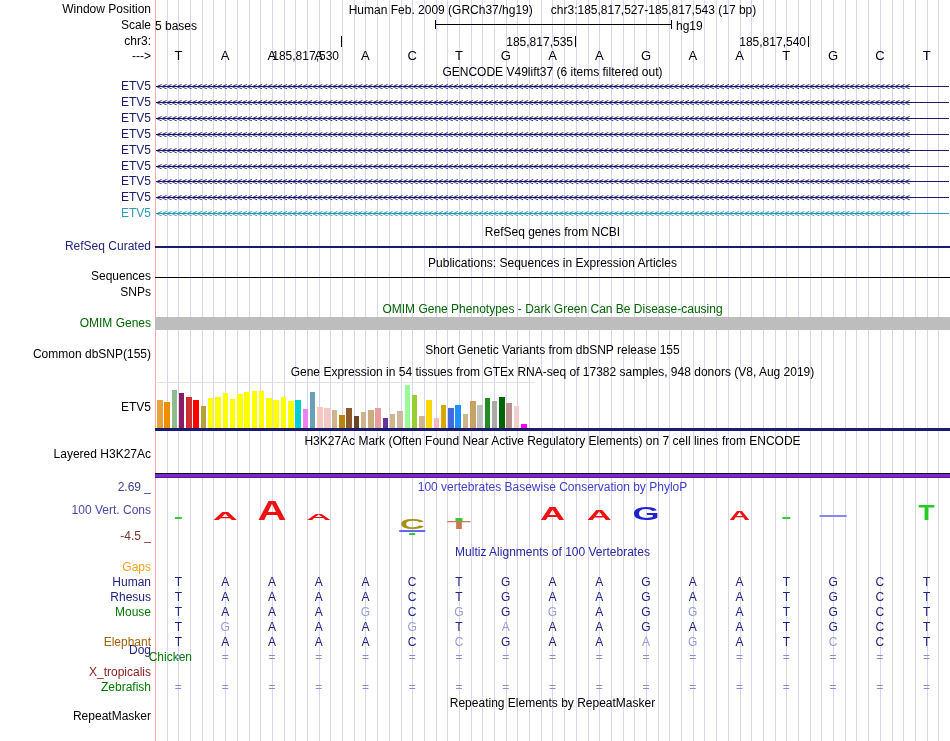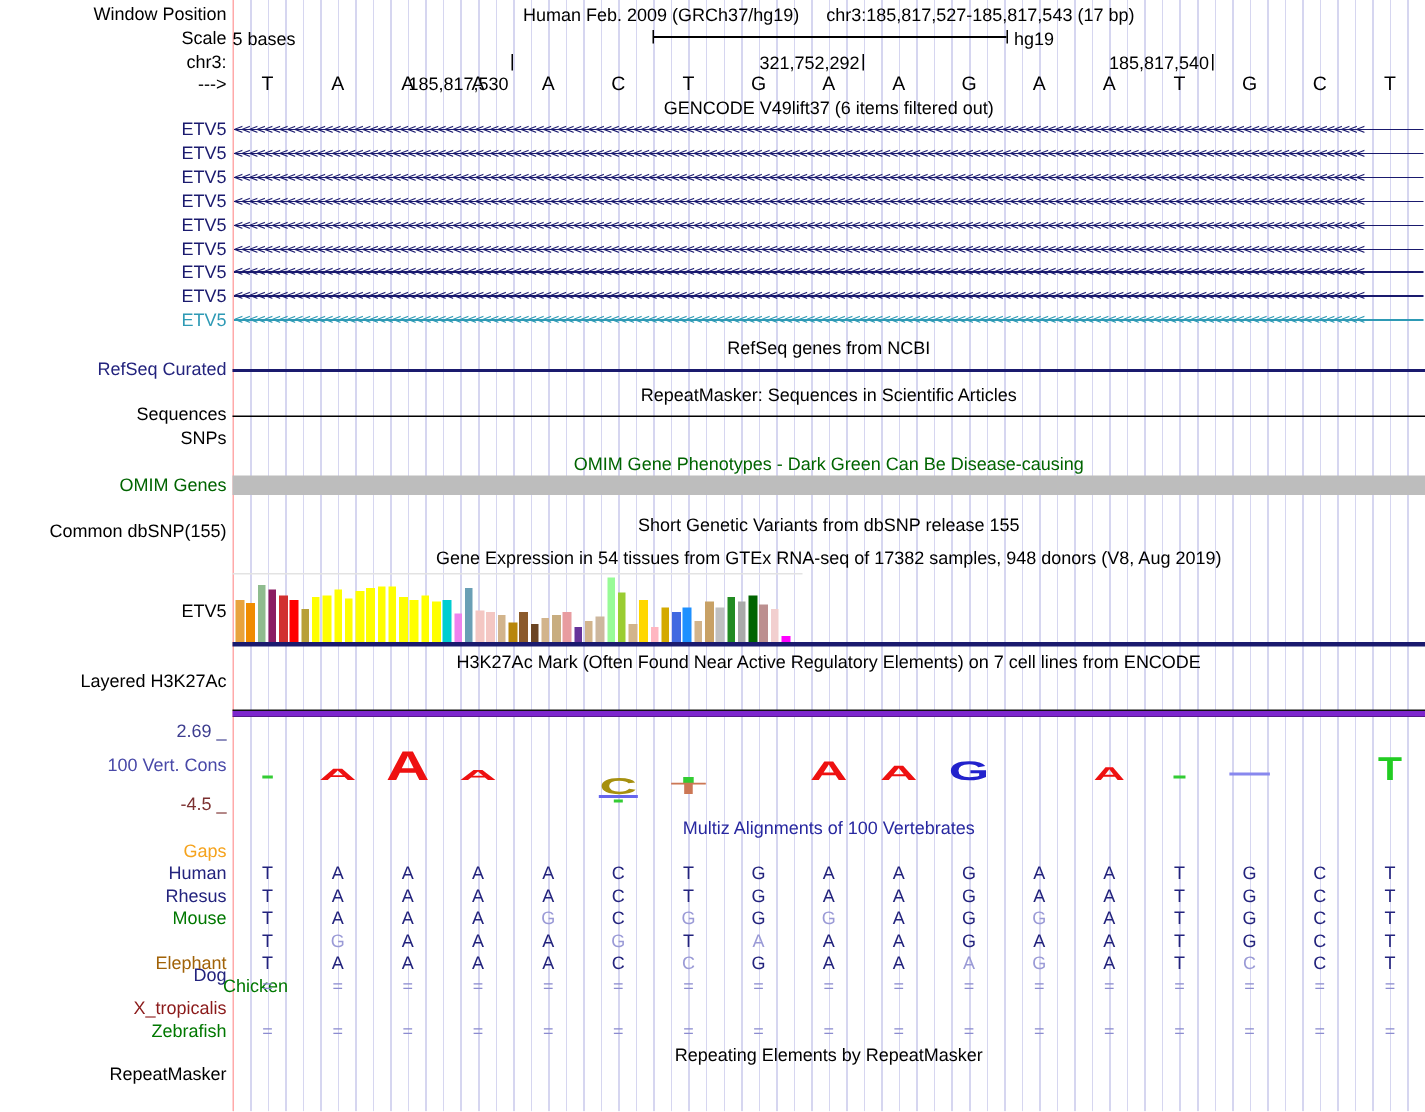--- a/index.html
+++ b/index.html
@@ -39,21 +39,21 @@
 
   <div class="lbl" style="top:19px">Scale</div>
   <div style="position:absolute;left:155px;top:19px;width:276px;text-align:left">5 bases</div>
   <div class="scalebar"></div>
   <div style="position:absolute;left:676px;top:19px">hg19</div>
 
   <div class="lbl" style="top:35px">chr3:</div>
   <div id="ruler">
       <div class="rulnum" style="left: 201px; top: 49px;">185,817,530</div>
       <div class="tick" style="left: 341px; top: 36px;"></div>
-      <div class="rulnum" style="left: 435px; top: 35px;">321,752,292</div>
+      <div class="rulnum" style="left: 435px; top: 35px;">185,817,535</div>
       <div class="tick" style="left: 575px; top: 36px;"></div>
       <div class="rulnum" style="left: 668px; top: 35px;">185,817,540</div>
       <div class="tick" style="left: 808px; top: 36px;"></div>
     </div>
 
   <div class="lbl" style="top:50px">---&gt;</div>
   <div id="seqrow">
       <div class="cell" style="left: 155.382px; top: 49px; font-size: 13px;">T</div>
       <div class="cell" style="left: 202.147px; top: 49px; font-size: 13px;">A</div>
       <div class="cell" style="left: 248.912px; top: 49px; font-size: 13px;">A</div>
@@ -92,21 +92,21 @@
       <div class="lbl" style="top: 191.3px; color: rgb(26, 26, 110);">ETV5</div>
       <div class="generow" style="top: 190.3px; color: rgb(26, 26, 110);">&lt;&lt;&lt;&lt;&lt;&lt;&lt;&lt;&lt;&lt;&lt;&lt;&lt;&lt;&lt;&lt;&lt;&lt;&lt;&lt;&lt;&lt;&lt;&lt;&lt;&lt;&lt;&lt;&lt;&lt;&lt;&lt;&lt;&lt;&lt;&lt;&lt;&lt;&lt;&lt;&lt;&lt;&lt;&lt;&lt;&lt;&lt;&lt;&lt;&lt;&lt;&lt;&lt;&lt;&lt;&lt;&lt;&lt;&lt;&lt;&lt;&lt;&lt;&lt;&lt;&lt;&lt;&lt;&lt;&lt;&lt;&lt;&lt;&lt;&lt;&lt;&lt;&lt;&lt;&lt;&lt;&lt;&lt;&lt;&lt;&lt;&lt;&lt;&lt;&lt;&lt;&lt;&lt;&lt;&lt;&lt;&lt;&lt;&lt;&lt;&lt;&lt;&lt;&lt;&lt;&lt;&lt;&lt;&lt;&lt;&lt;&lt;&lt;&lt;&lt;&lt;&lt;&lt;&lt;&lt;&lt;&lt;&lt;&lt;&lt;&lt;&lt;&lt;&lt;&lt;&lt;&lt;&lt;&lt;&lt;&lt;&lt;&lt;&lt;&lt;&lt;&lt;&lt;&lt;&lt;&lt;&lt;&lt;&lt;&lt;</div>
       <div class="lbl" style="top: 207.2px; color: rgb(46, 154, 181);">ETV5</div>
       <div class="generow" style="top: 206.2px; color: rgb(46, 154, 181);">&lt;&lt;&lt;&lt;&lt;&lt;&lt;&lt;&lt;&lt;&lt;&lt;&lt;&lt;&lt;&lt;&lt;&lt;&lt;&lt;&lt;&lt;&lt;&lt;&lt;&lt;&lt;&lt;&lt;&lt;&lt;&lt;&lt;&lt;&lt;&lt;&lt;&lt;&lt;&lt;&lt;&lt;&lt;&lt;&lt;&lt;&lt;&lt;&lt;&lt;&lt;&lt;&lt;&lt;&lt;&lt;&lt;&lt;&lt;&lt;&lt;&lt;&lt;&lt;&lt;&lt;&lt;&lt;&lt;&lt;&lt;&lt;&lt;&lt;&lt;&lt;&lt;&lt;&lt;&lt;&lt;&lt;&lt;&lt;&lt;&lt;&lt;&lt;&lt;&lt;&lt;&lt;&lt;&lt;&lt;&lt;&lt;&lt;&lt;&lt;&lt;&lt;&lt;&lt;&lt;&lt;&lt;&lt;&lt;&lt;&lt;&lt;&lt;&lt;&lt;&lt;&lt;&lt;&lt;&lt;&lt;&lt;&lt;&lt;&lt;&lt;&lt;&lt;&lt;&lt;&lt;&lt;&lt;&lt;&lt;&lt;&lt;&lt;&lt;&lt;&lt;&lt;&lt;&lt;&lt;&lt;&lt;&lt;&lt;&lt;</div>
     </div>
 
   <div class="ttl" style="top:226px">RefSeq genes from NCBI</div>
   <div class="lbl" style="top:240px;color:#23237d">RefSeq Curated</div>
   <div class="hline" style="left:155px;top:246px;width:795px;height:2px;background:#1a1a6e"></div>
 
-  <div class="ttl" style="top:257px">RepeatMasker: Sequences in Scientific Articles</div>
+  <div class="ttl" style="top:257px">Publications: Sequences in Expression Articles</div>
   <div class="lbl" style="top:270px">Sequences</div>
   <div class="hline" style="left:155px;top:277px;width:795px;height:1px;background:#000"></div>
 
   <div class="lbl" style="top:286px">SNPs</div>
 
   <div class="ttl" style="top:303px;color:#006400">OMIM Gene Phenotypes - Dark Green Can Be Disease-causing</div>
   <div class="lbl" style="top:317px;color:#006400">OMIM Genes</div>
   <div class="hline" style="left:155px;top:317px;width:795px;height:13px;background:#bdbdbd"></div>
 
   <div class="ttl" style="top:344px">Short Genetic Variants from dbSNP release 155</div>
@@ -168,20 +168,21 @@
       <div class="bar" style="left: 513.72px; top: 406px; height: 22px; background: rgb(242, 207, 207);"></div>
       <div class="bar" style="left: 521px; top: 424px; height: 4px; background: rgb(255, 0, 255);"></div>
     </div>
   <div class="hline" style="left:155px;top:428px;width:795px;height:3px;background:#1a1a6e"></div>
 
   <div class="ttl" style="top:435px">H3K27Ac Mark (Often Found Near Active Regulatory Elements) on 7 cell lines from ENCODE</div>
   <div class="lbl" style="top:448px">Layered H3K27Ac</div>
   <div class="hline" style="left:155px;top:473px;width:795px;height:5px;background:linear-gradient(to bottom,#111 0,#111 1px,#7d26cd 1px,#7d26cd 4px,#551a8b 4px)"></div>
 
   <div class="lbl" style="top:481px;color:#3d3d8f">2.69 _</div>
+  <div class="ttl" style="top:481px;color:#3f3fc7">100 vertebrates Basewise Conservation by PhyloP</div>
   <div class="lbl" style="top:504px;color:#4949a8">100 Vert. Cons</div>
   <div class="lbl" style="top:530px;color:#7c3030">-4.5 _</div>
   <svg id="logo-svg" width="795" height="44">
       <rect x="19.88235294117647" y="22" width="7" height="2" fill="#33cc33"></rect>
       <text x="70.14705882352942" y="25" text-anchor="middle" textLength="25" lengthAdjust="spacingAndGlyphs" font-size="11.0" font-weight="bold" fill="#ee1111">A</text>
       <text x="116.91176470588235" y="25" text-anchor="middle" textLength="29" lengthAdjust="spacingAndGlyphs" font-size="27.6" font-weight="bold" fill="#ee1111">A</text>
       <text x="163.6764705882353" y="25" text-anchor="middle" textLength="25" lengthAdjust="spacingAndGlyphs" font-size="9.7" font-weight="bold" fill="#ee1111">A</text>
       <text x="257.20588235294116" y="34" text-anchor="middle" textLength="25" lengthAdjust="spacingAndGlyphs" font-size="15.2" font-weight="bold" fill="#a69010">C</text>
       <rect x="244.20588235294116" y="35" width="26" height="2" fill="#6666ee"></rect>
       <rect x="254.20588235294116" y="38" width="6" height="2" fill="#33cc33"></rect>

